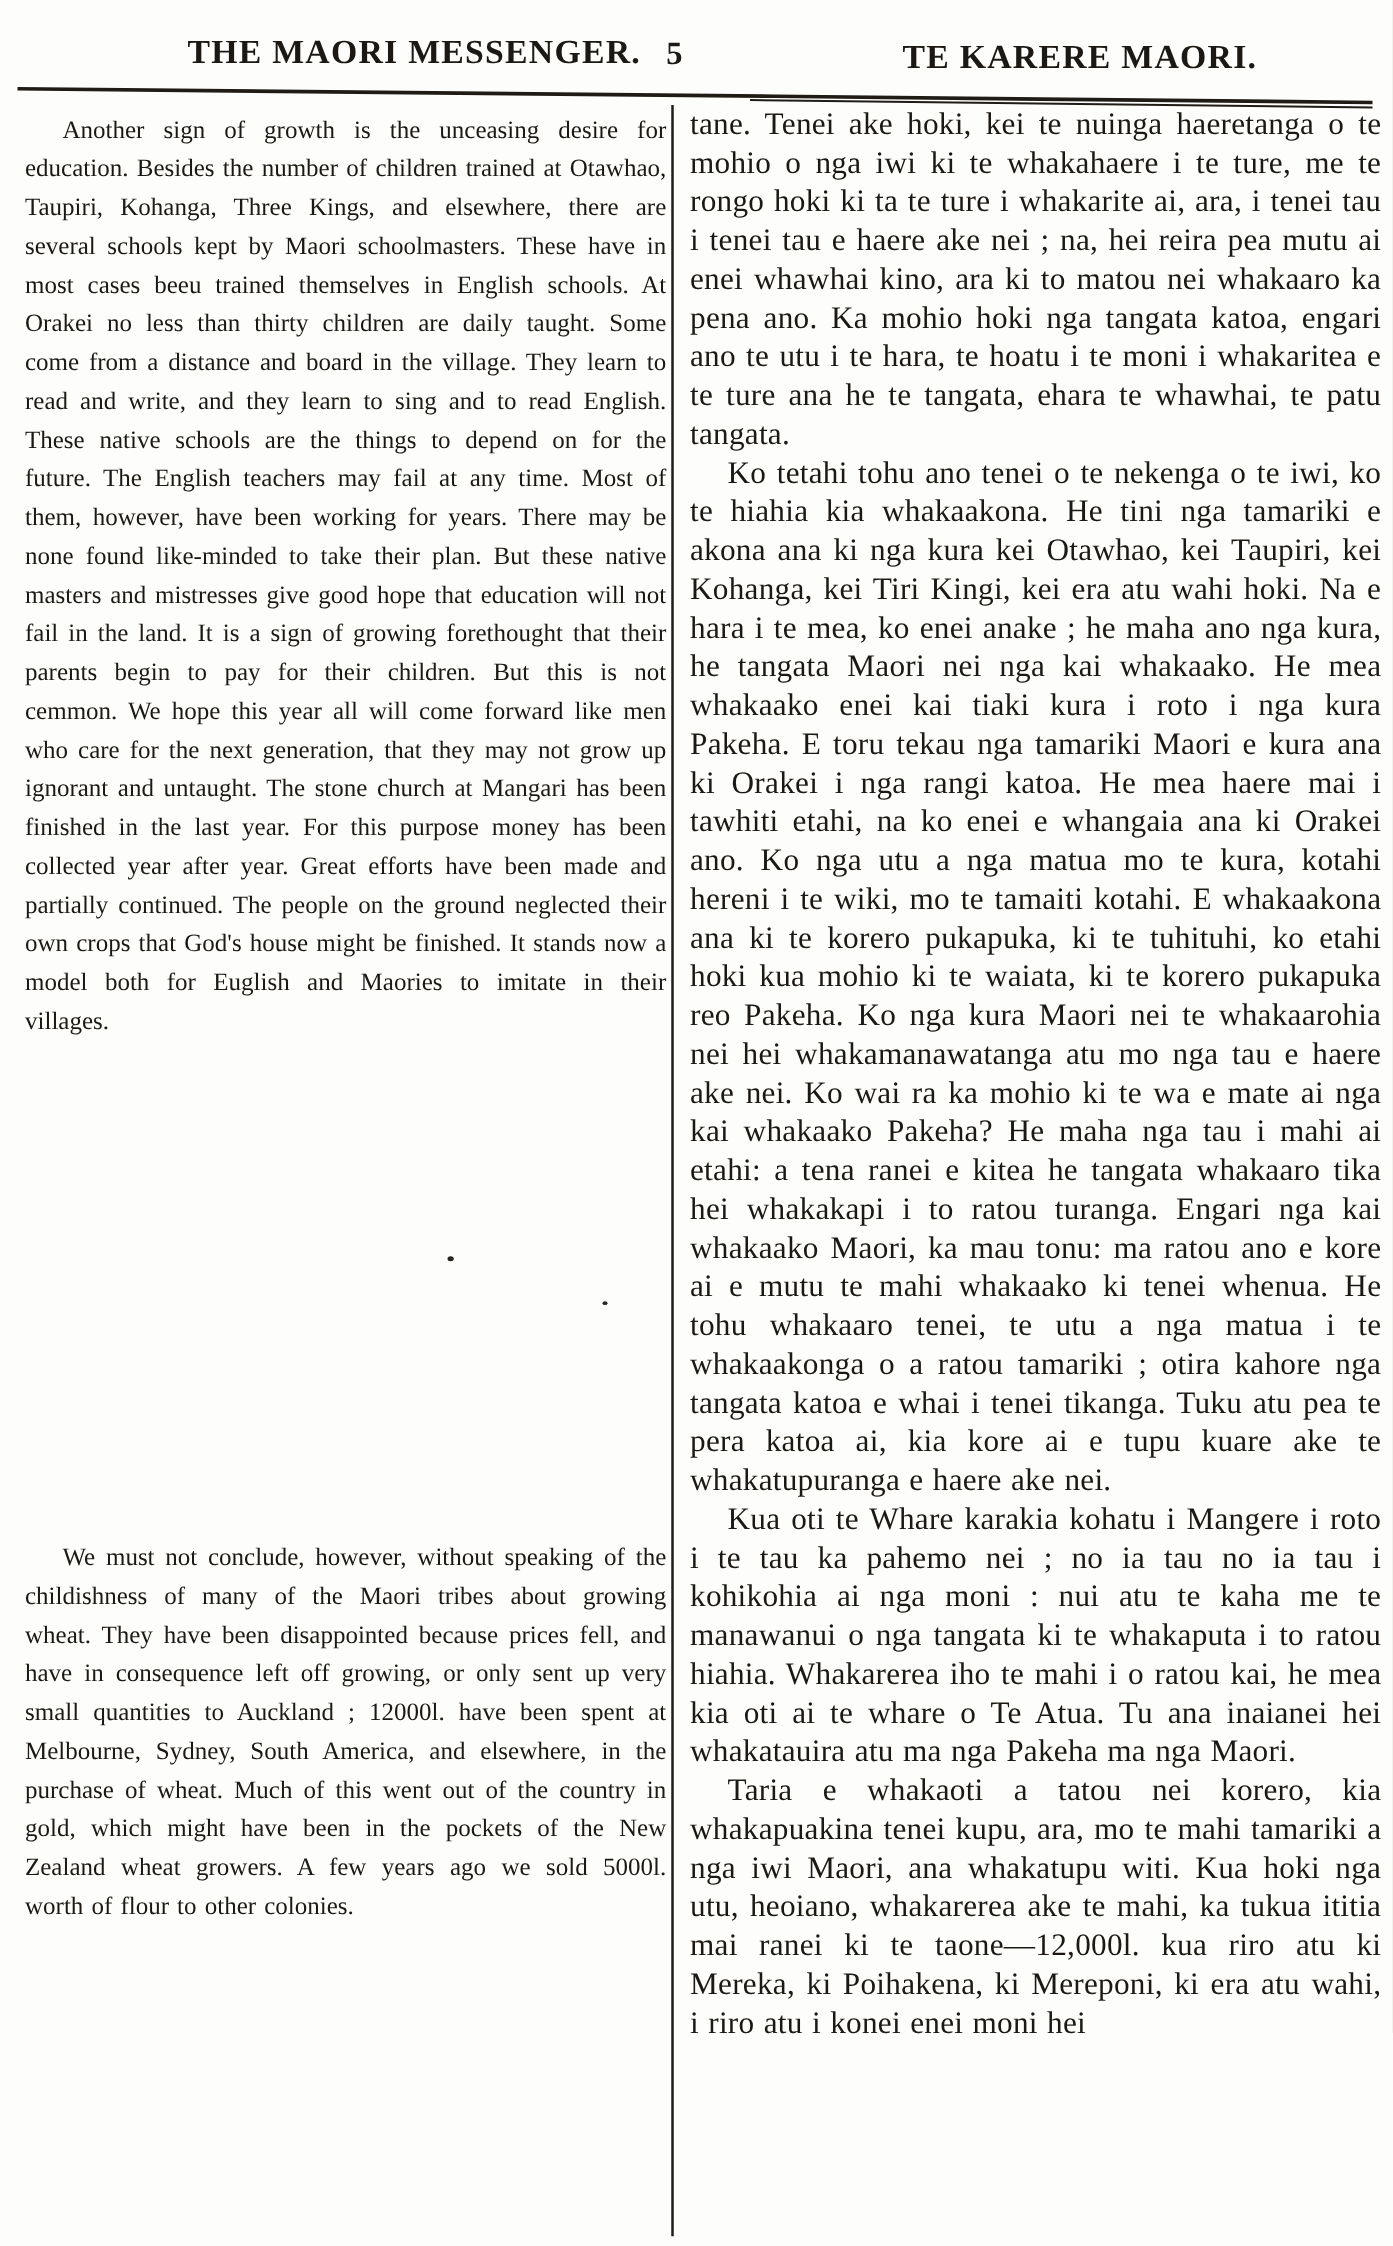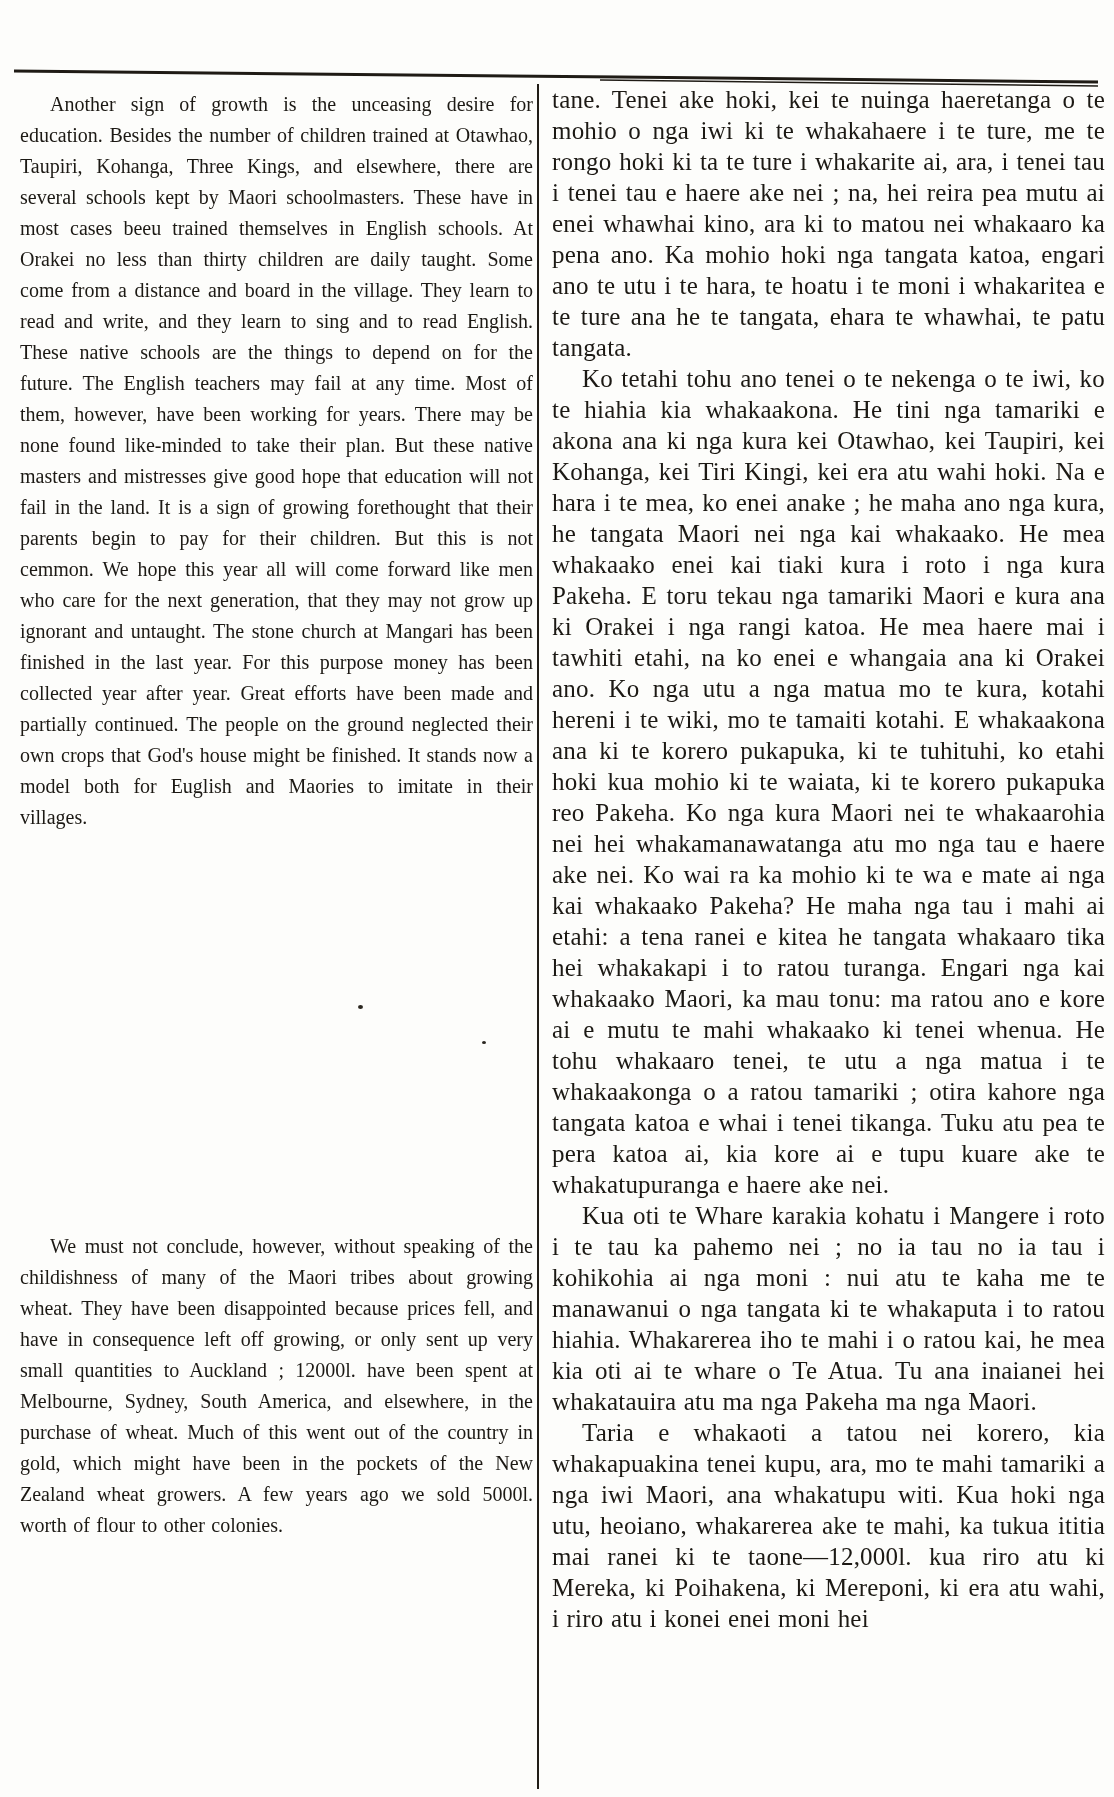--- a/index.html
+++ b/index.html
@@ -96,20 +96,25 @@
     height: 1705px;
     width: 2px;
     background: #211d17;
   }
 </style>
 </head>
 <body>
 
 <div class="page">
 
+  <div class="masthead">
+    <span class="title title-left">THE MAORI MESSENGER.</span>
+    <span class="page-num">5</span>
+    <span class="title title-right">TE KARERE MAORI.</span>
+  </div>
 
   <svg class="head-rule" viewBox="0 0 1114 96" xmlns="http://www.w3.org/2000/svg">
     <path d="M14,71 Q280,73 620,77 L1098,82" stroke="#1f1b15" stroke-width="3" fill="none"></path>
     <path d="M600,80 L1098,86" stroke="#1f1b15" stroke-width="1.6" fill="none"></path>
   </svg>
 
   <div class="col-divider"></div>
 
   <div class="columns">
 

